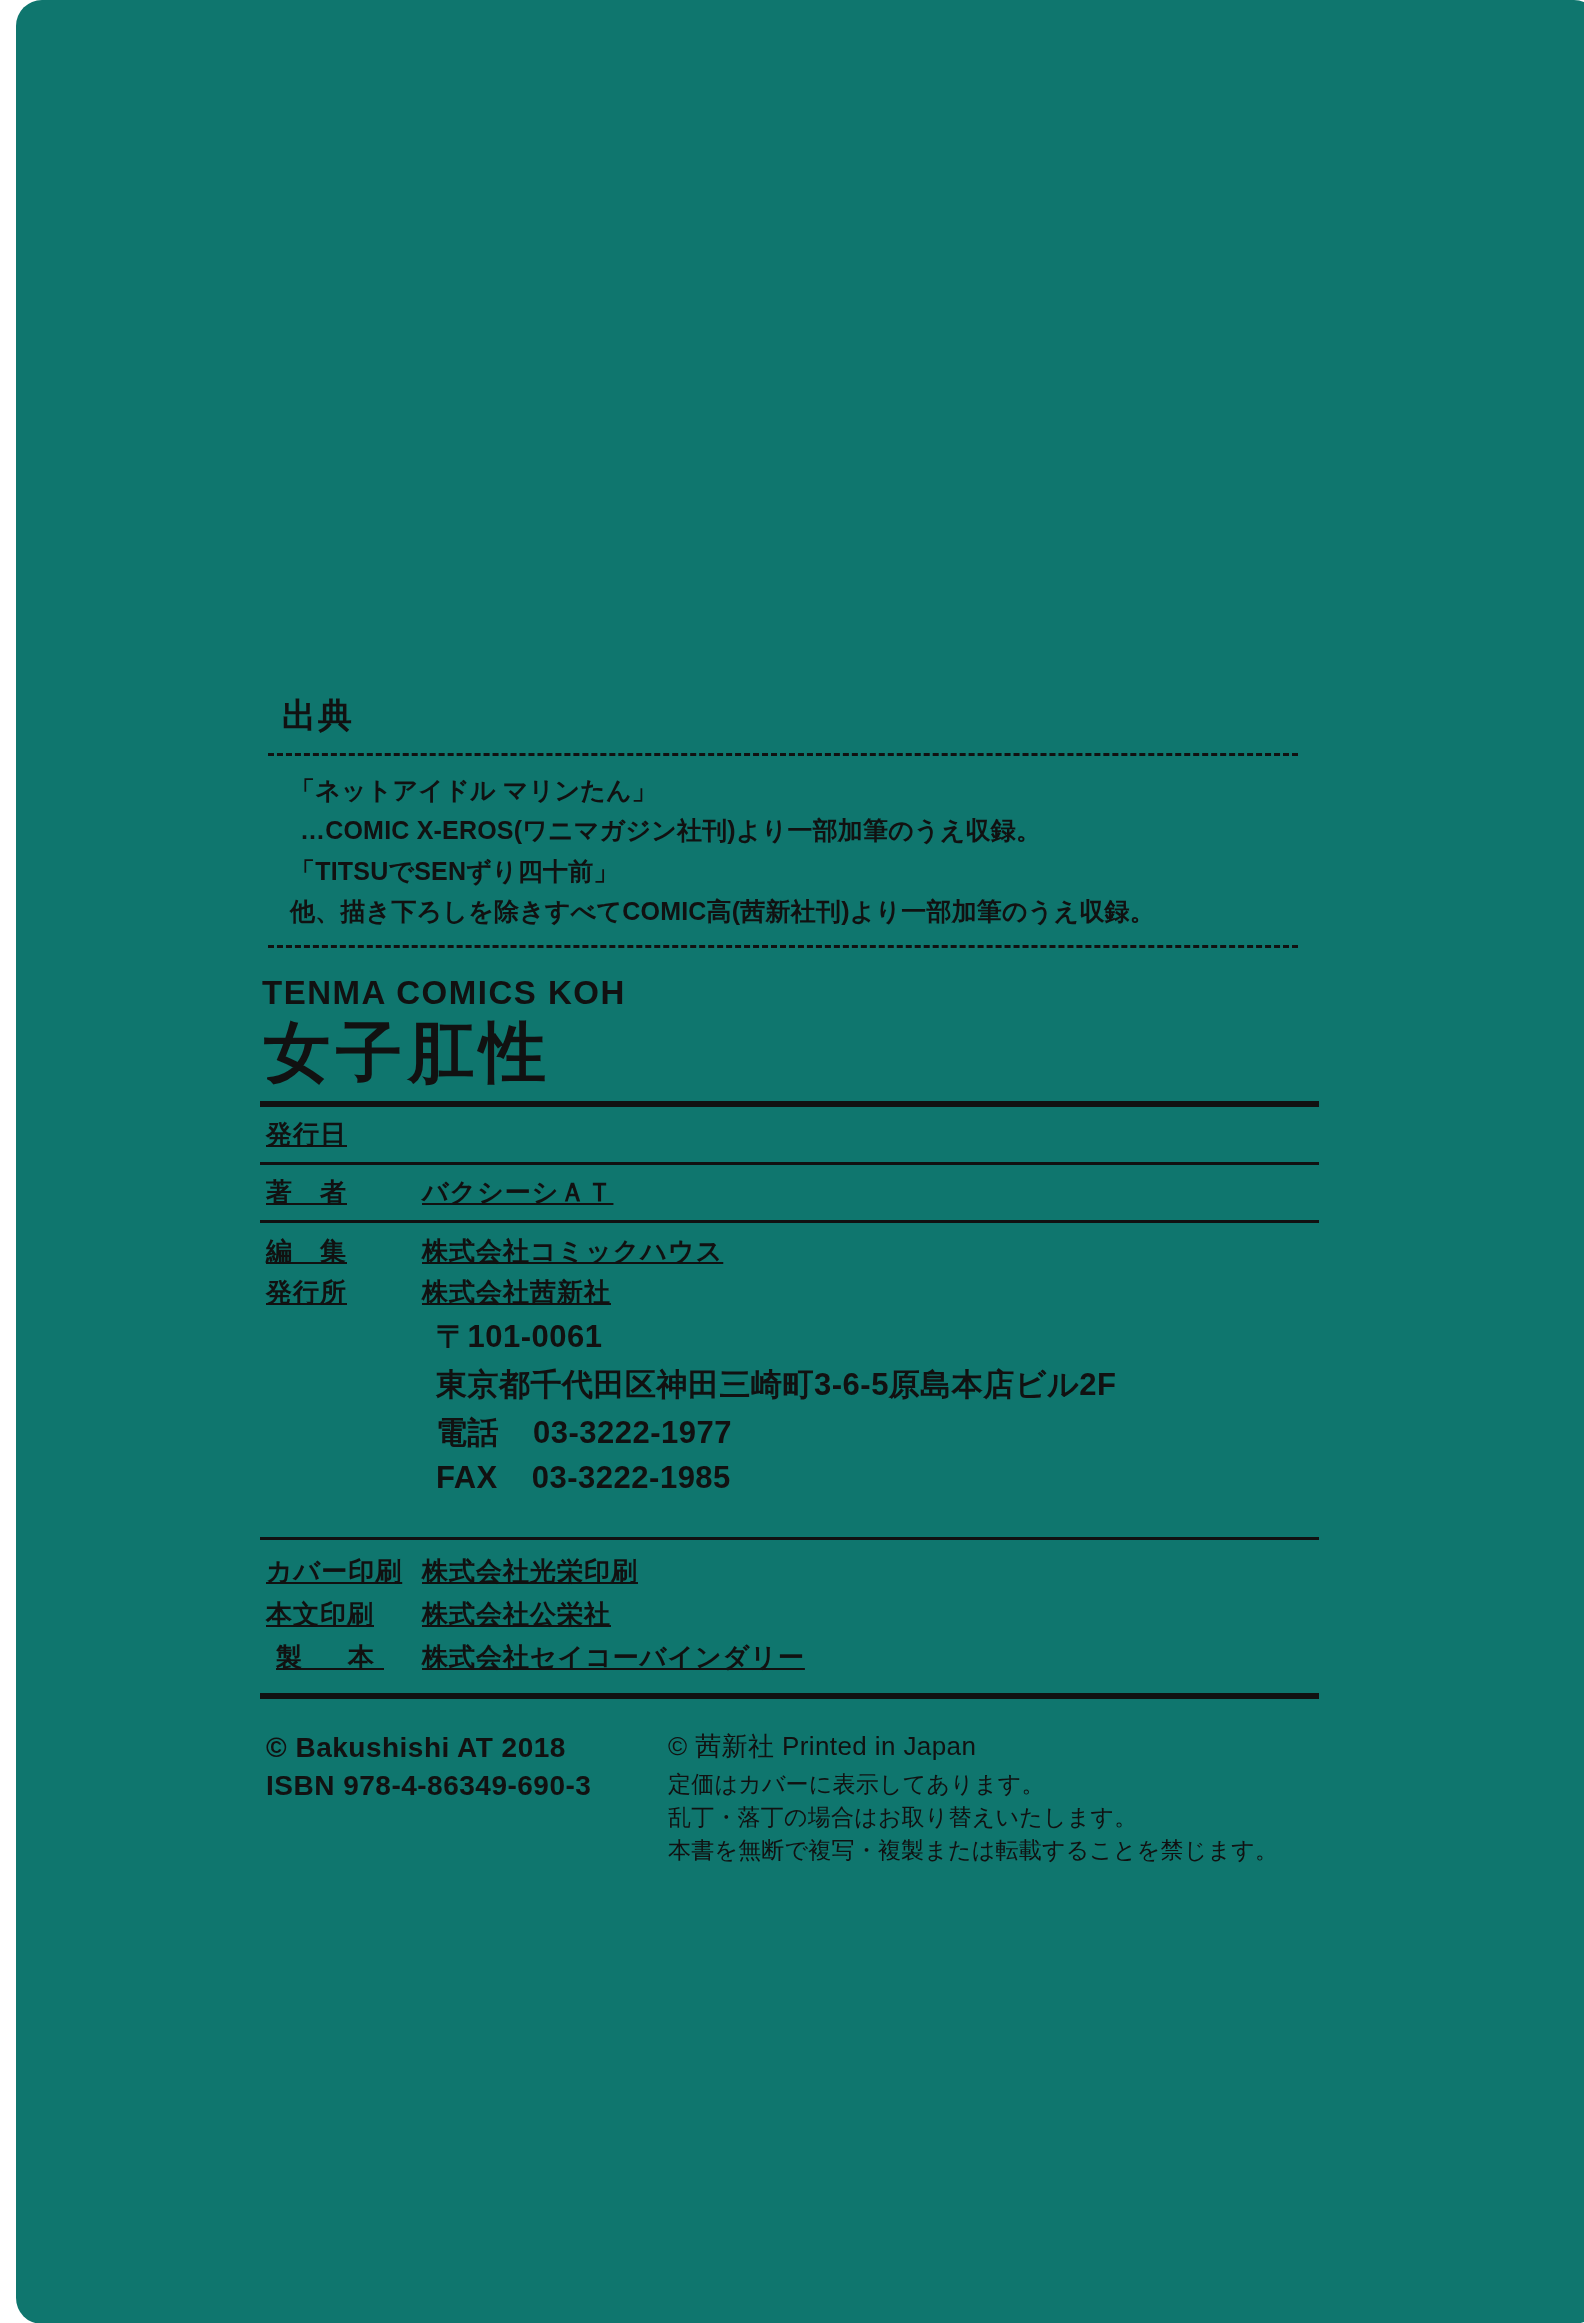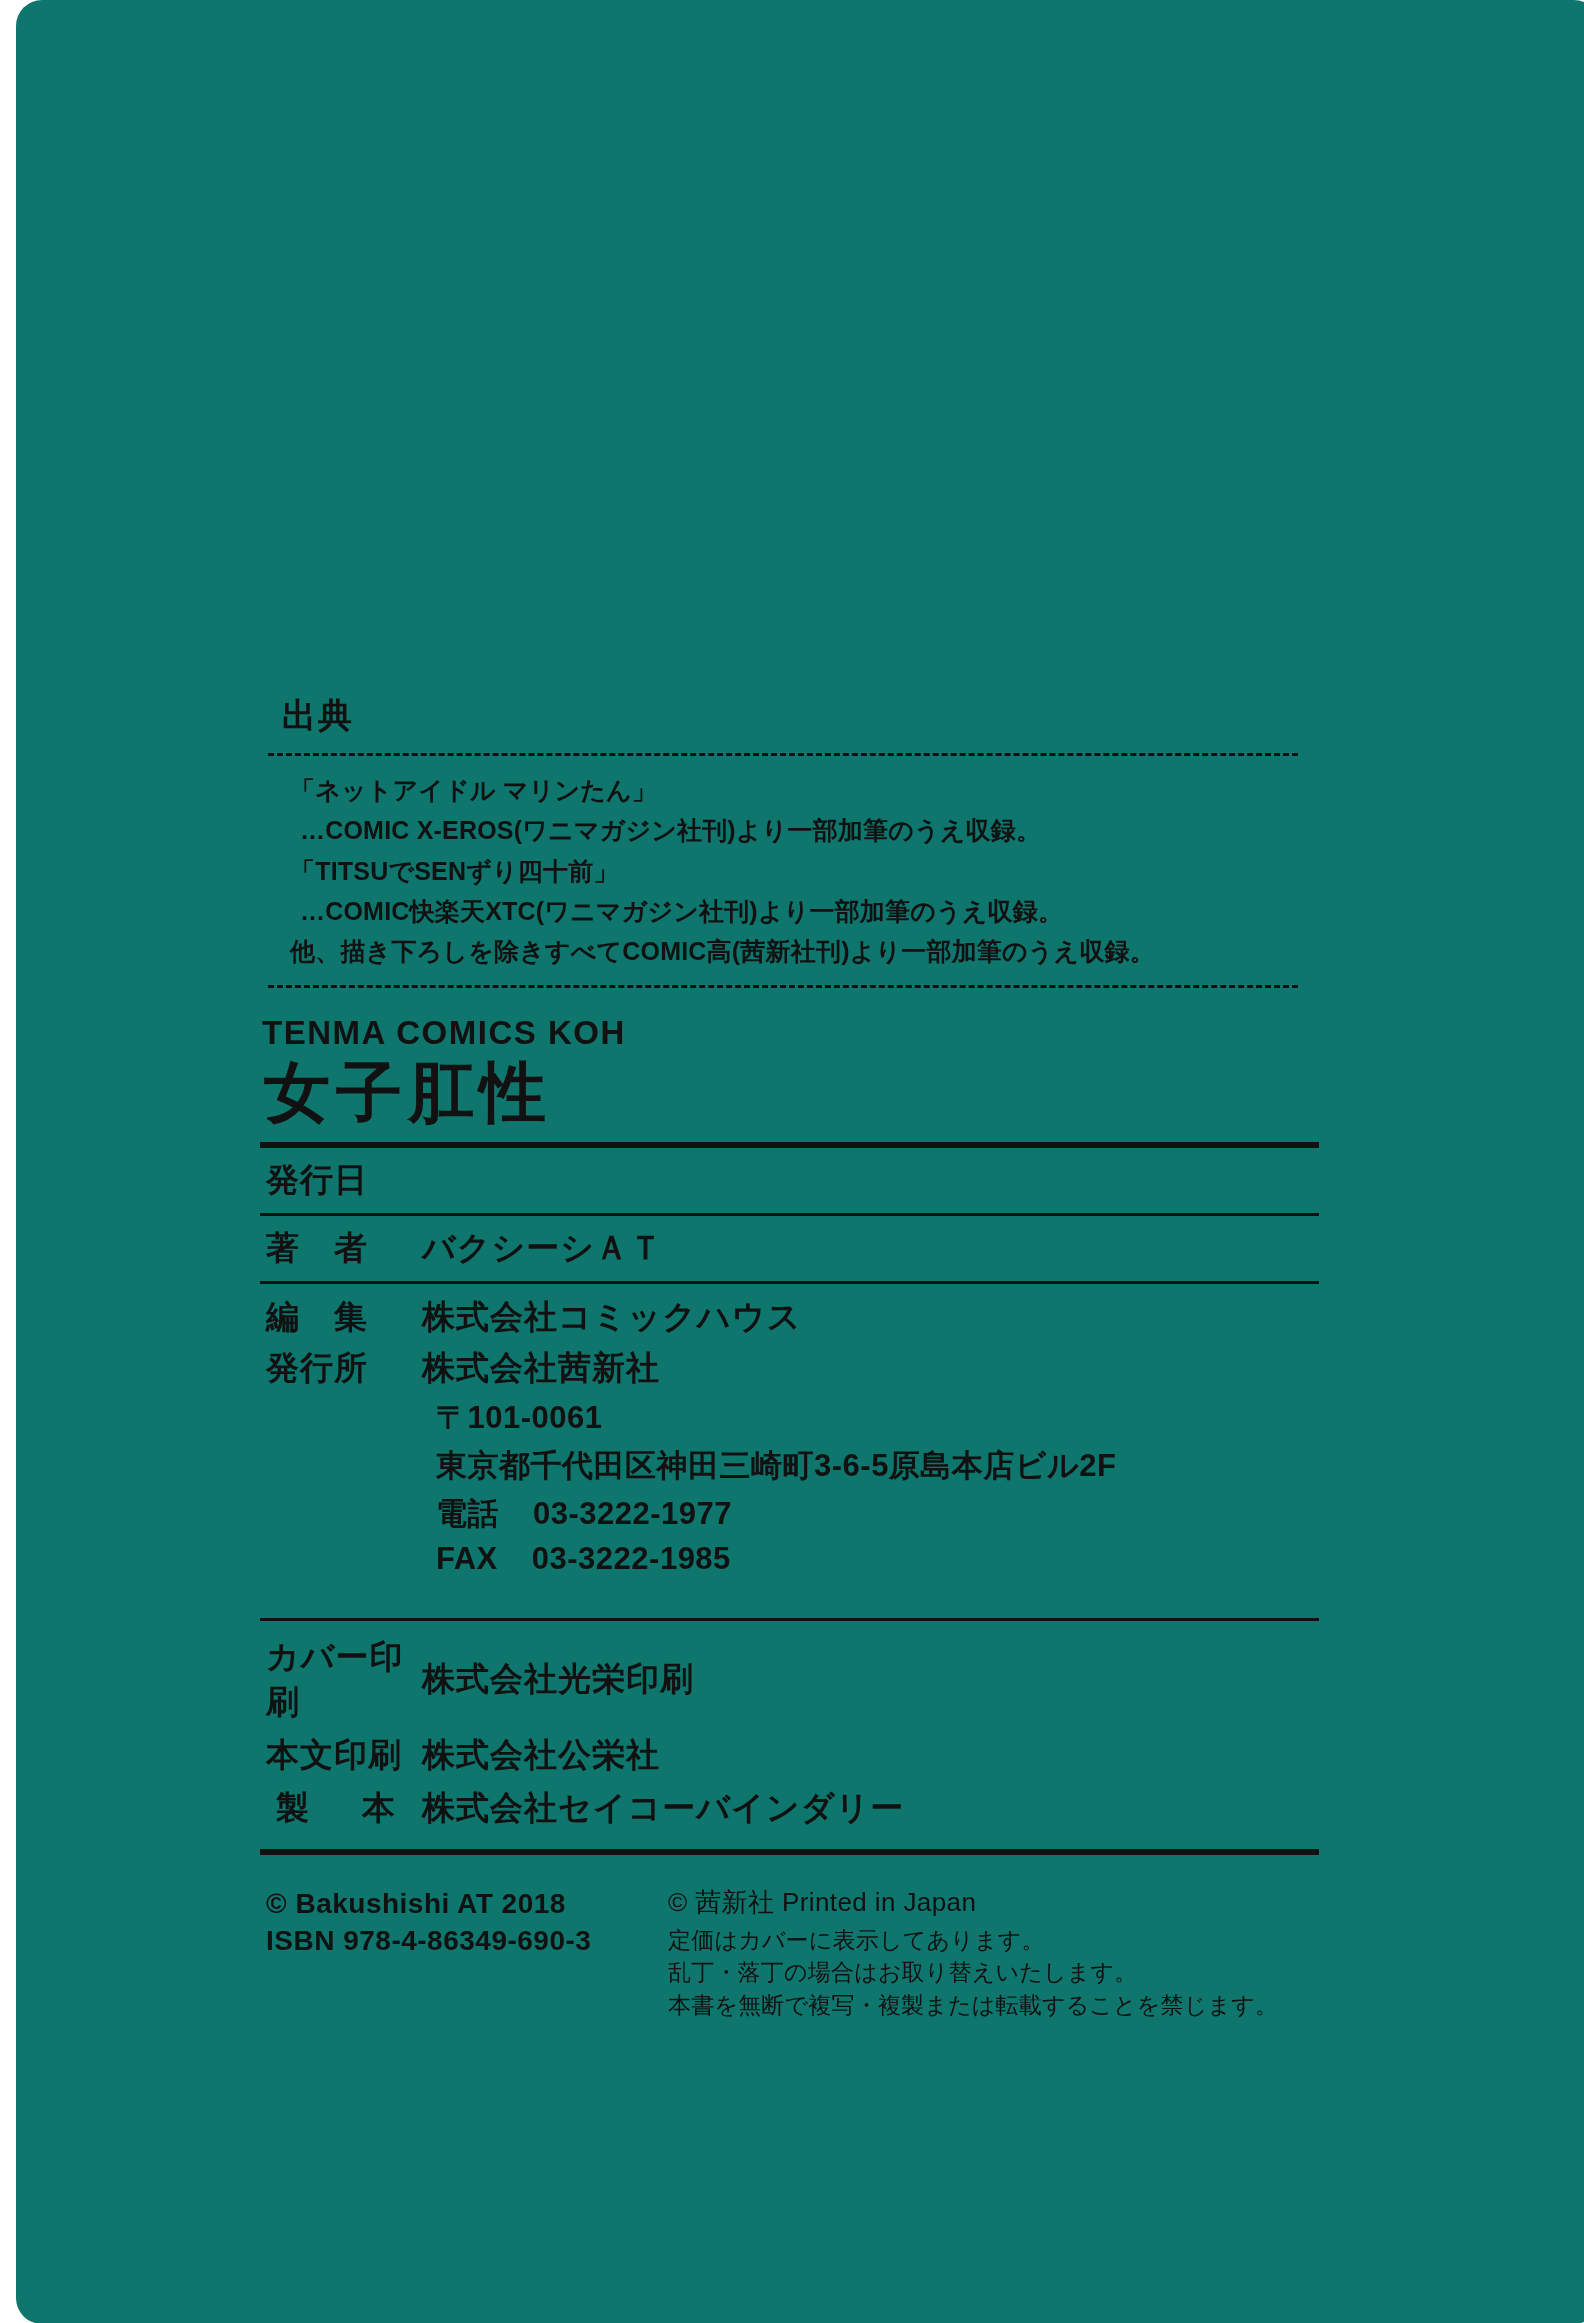--- a/index.html
+++ b/index.html
@@ -75,25 +75,26 @@
     margin-left: 8px;
   }
   .rule-thin {
     border-top: 3px solid #111111;
     width: 1059px;
     margin-left: 8px;
   }
   
   .info-row {
     display: flex;
-    align-items: center;
+    align-items: flex-start;
     padding: 10px 0 10px 0;
-    font-size: 33px;
+    font-size: 26px;
     font-weight: bold;
     letter-spacing: 1px;
+    text-decoration: underline;
   }
   .info-row .lbl {
     width: 170px;
     flex: 0 0 170px;
     text-align: left;
     padding-left: 14px;
     box-sizing: border-box;
   }
   .info-row .val {
     flex: 1 1 auto;
@@ -166,21 +167,20 @@
 <div class="page">
   <div class="colophon">
 
     <div>
       <div class="sources-heading">出典</div>
       <div class="dashed-rule"></div>
       <div class="sources-body">
         <p>「ネットアイドル マリンたん」</p>
         <p class="indent">…COMIC X-EROS(ワニマガジン社刊)より一部加筆のうえ収録。</p>
         <p>「TITSUでSENずり四十前」</p>
-        <p class="indent">…COMIC快楽天XTC(ワニマガジン社刊)より一部加筆のうえ収録。</p>
         <p>他、描き下ろしを除きすべてCOMIC高(茜新社刊)より一部加筆のうえ収録。</p>
       </div>
       <div class="dashed-rule"></div>
     </div>
 
     <div>
       <div class="series-label">TENMA COMICS KOH</div>
       <div class="book-title">女子肛性</div>
     </div>
 

